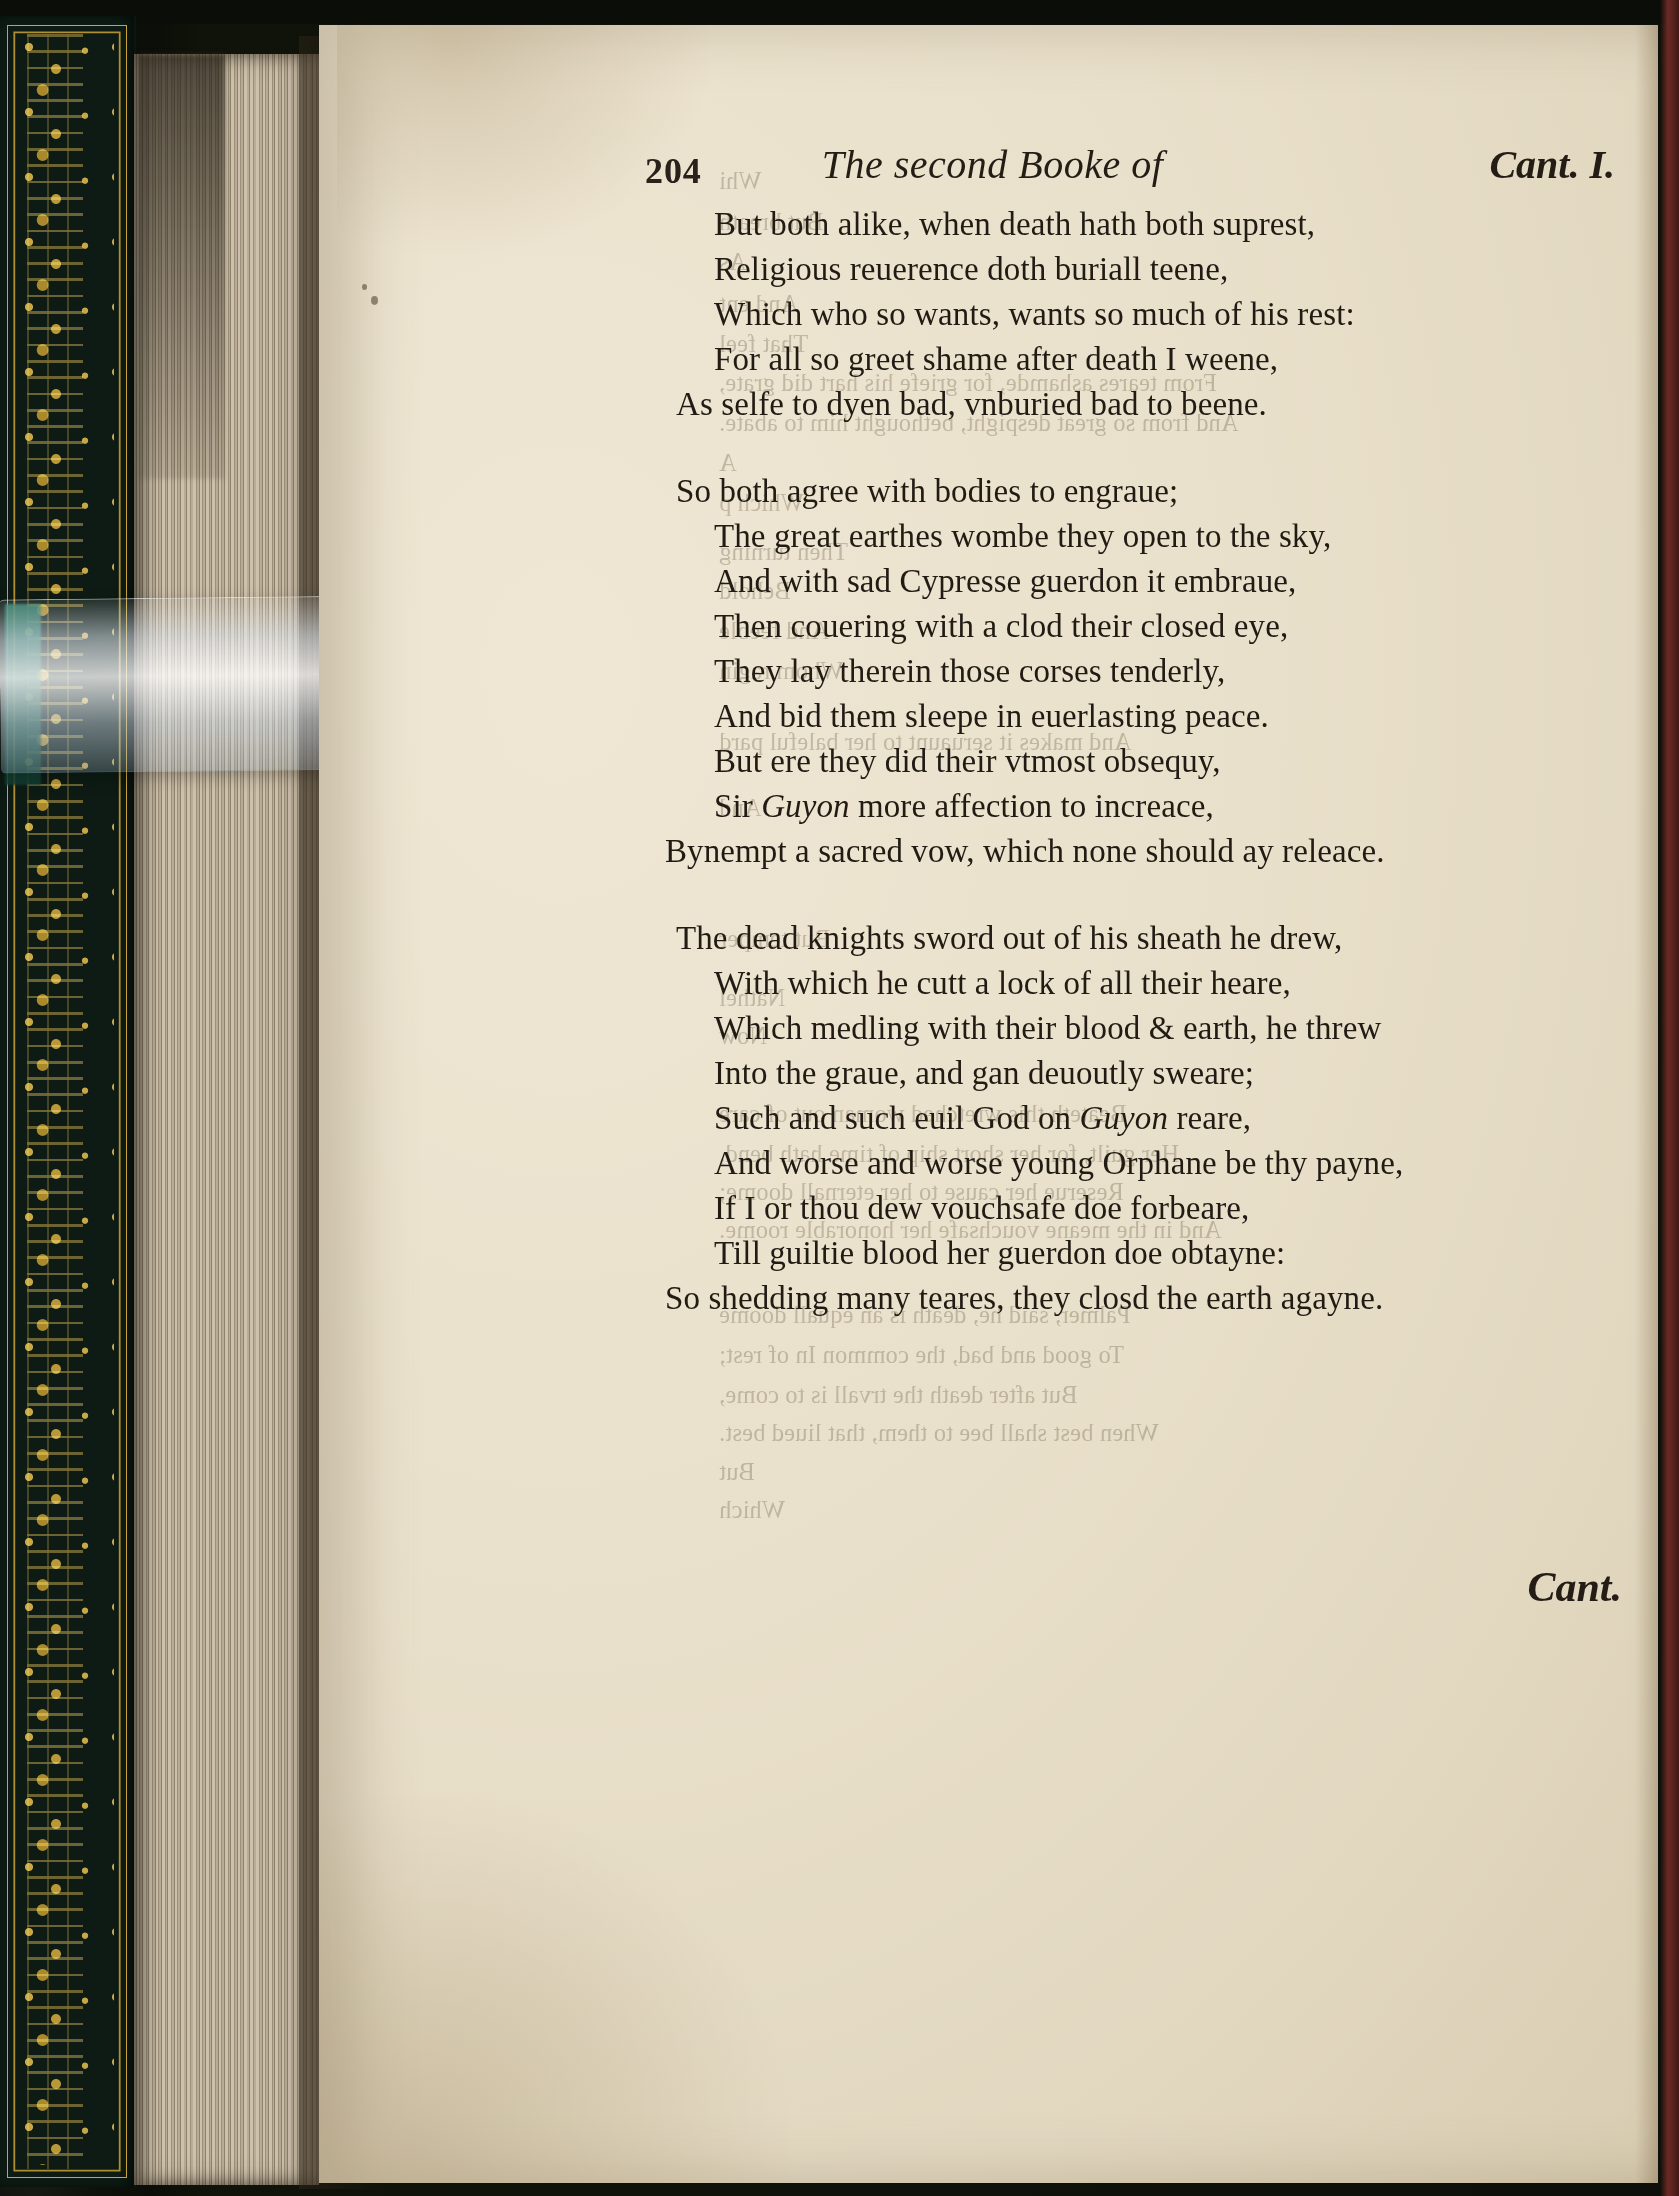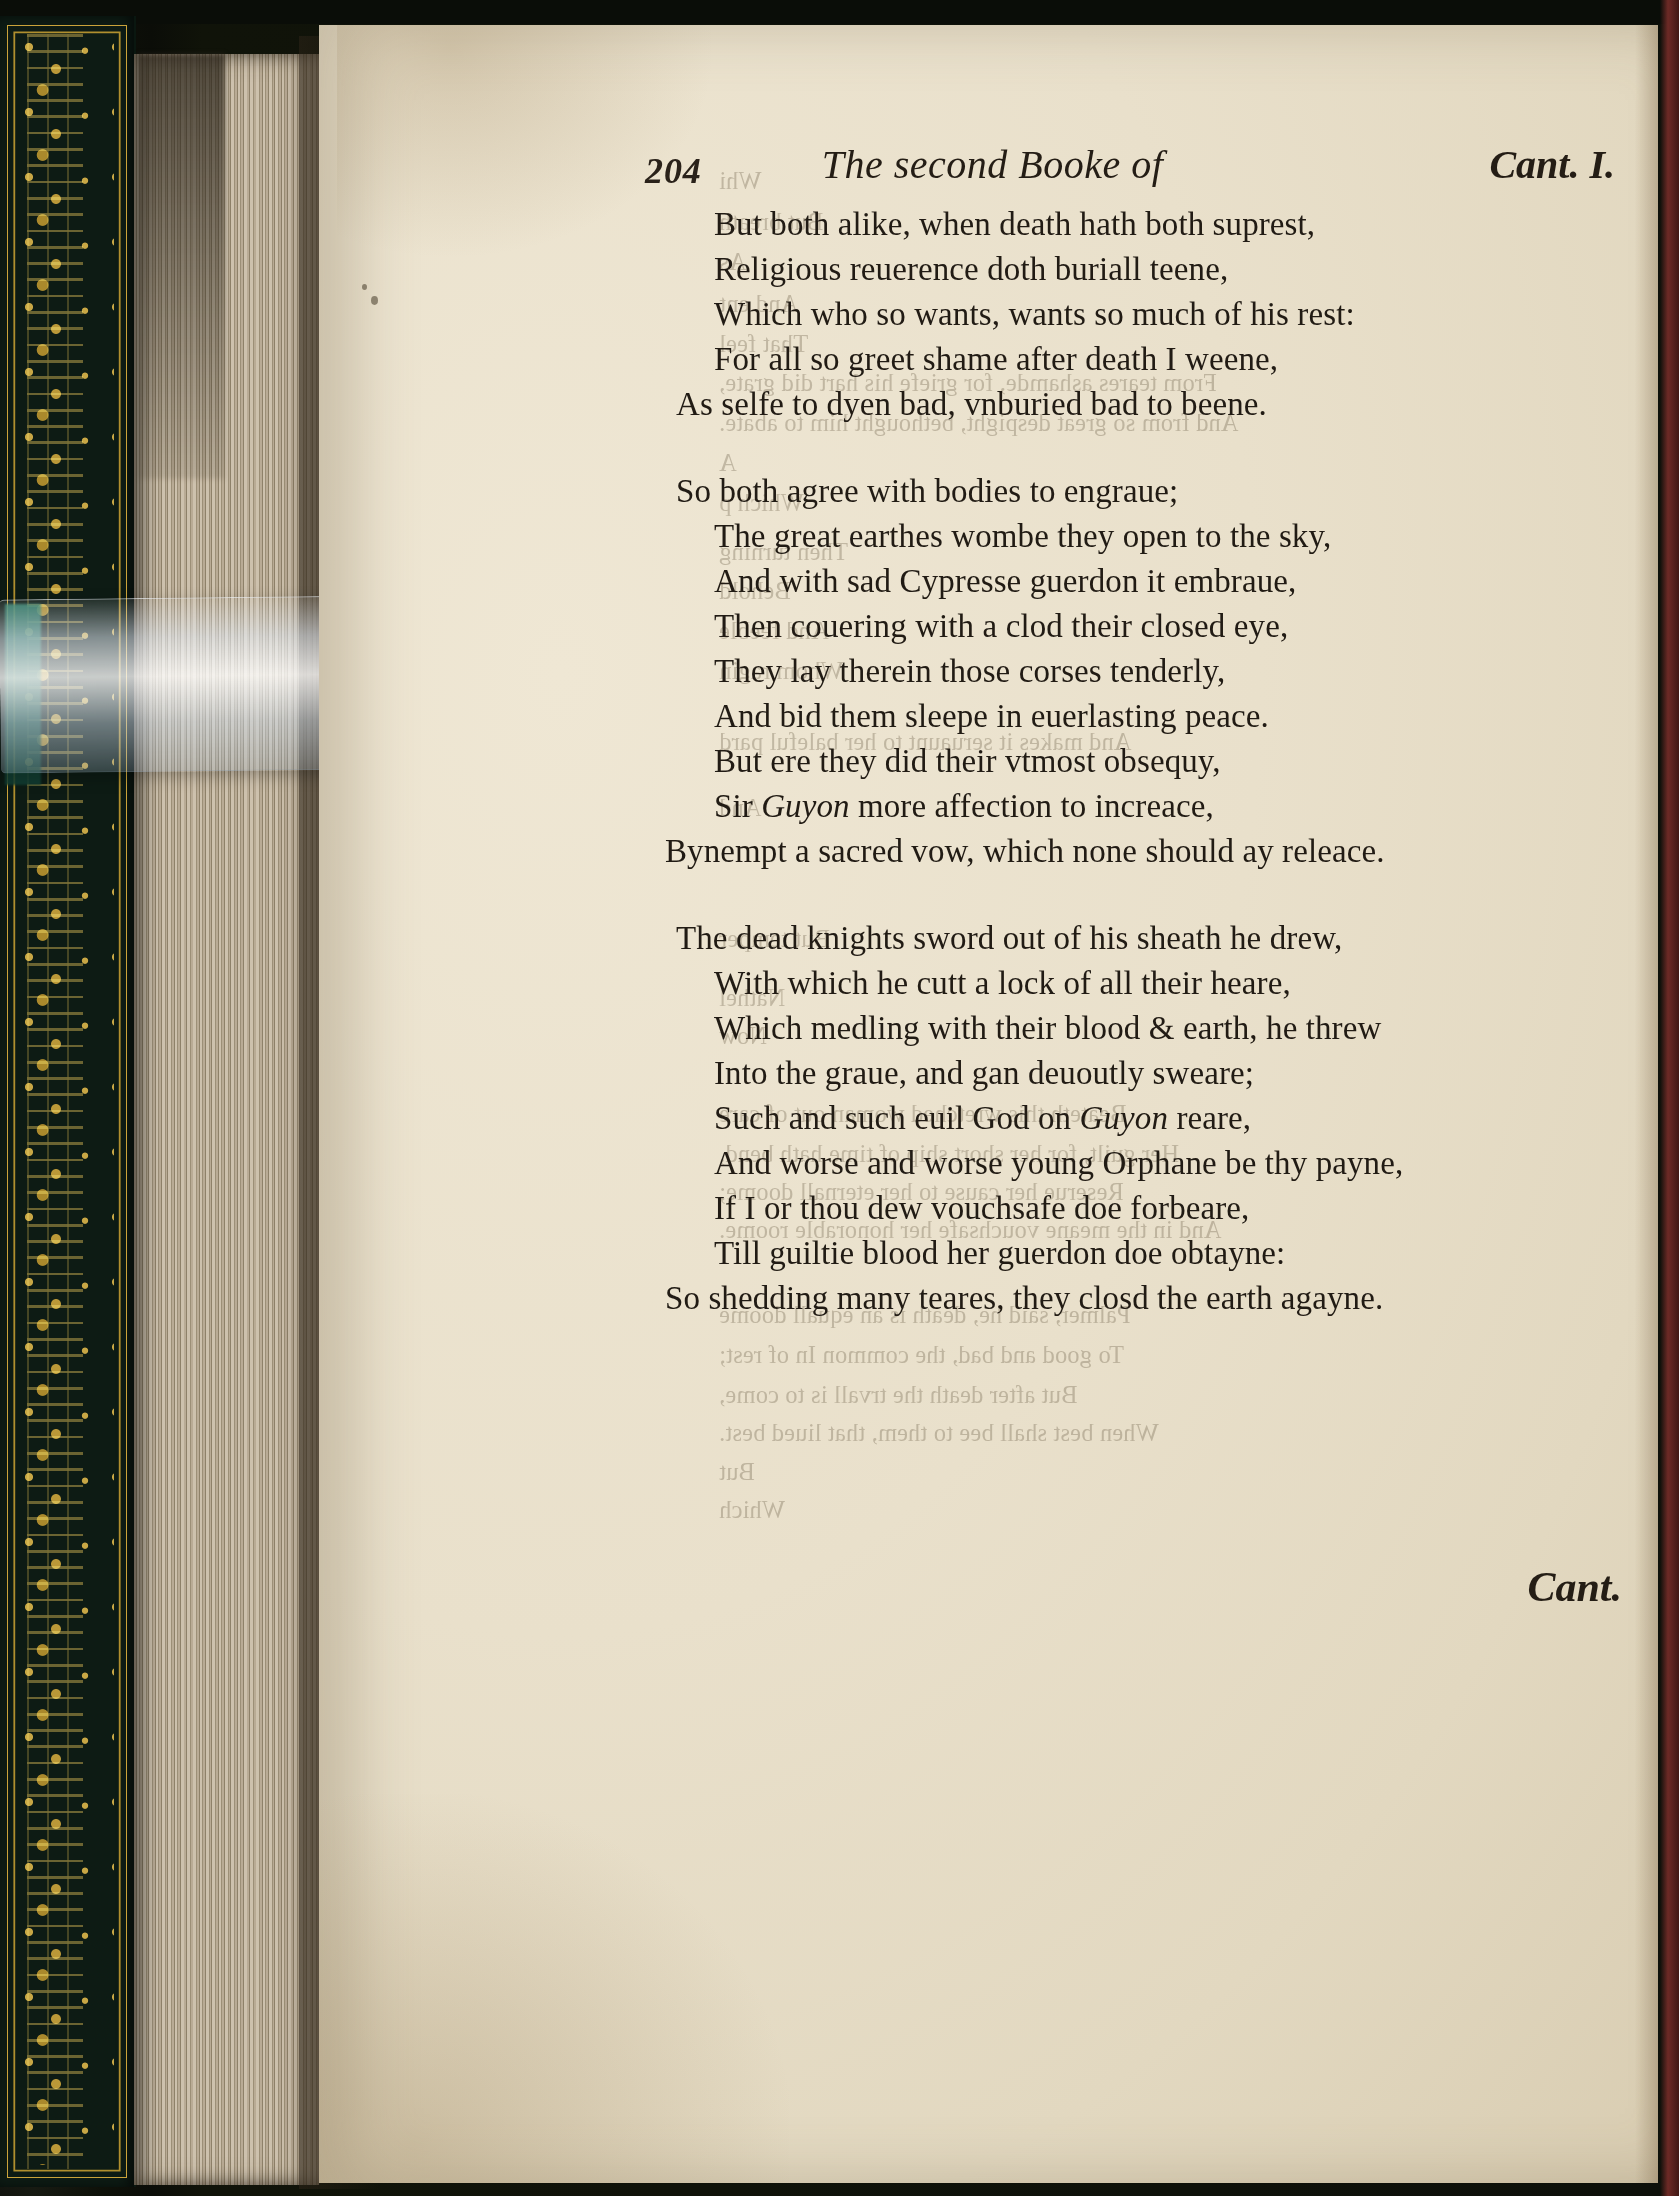--- a/index.html
+++ b/index.html
@@ -165,21 +165,20 @@
     pointer-events: none;
     font-family: "Liberation Serif", serif;
   }
   .folio {
     position: absolute;
     left: 326px; top: 125px;
     font-size: 36px;
     font-weight: bold;
     letter-spacing: 0.9px;
     color: #2a221a;
-    font-style: italic;
   }
   .head-title {
     position: absolute;
     left: 8px; right: 0; top: 116px;
     text-align: center;
     font-size: 40px;
     font-style: italic;
     color: #241d15;
     letter-spacing: 0.5px;
   }

